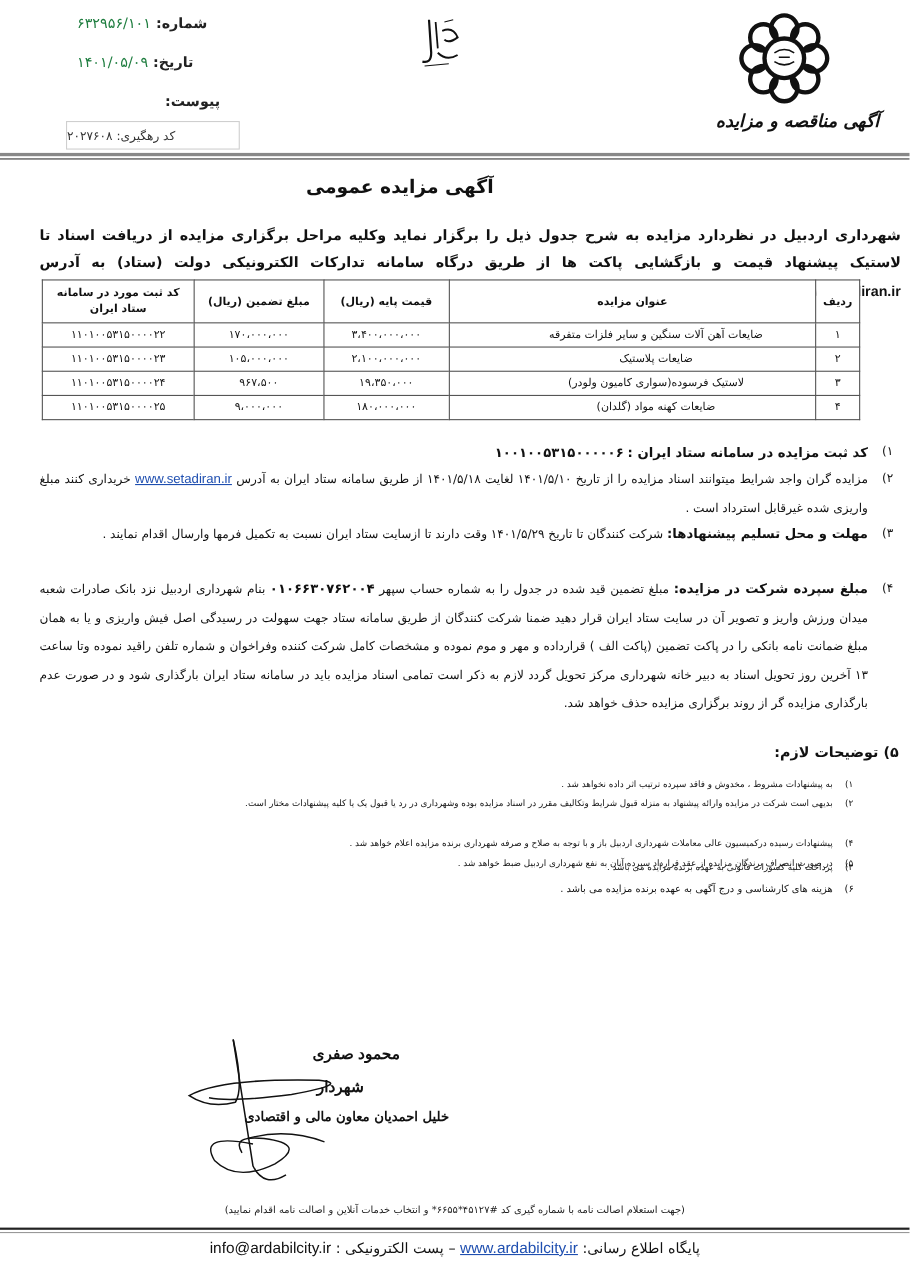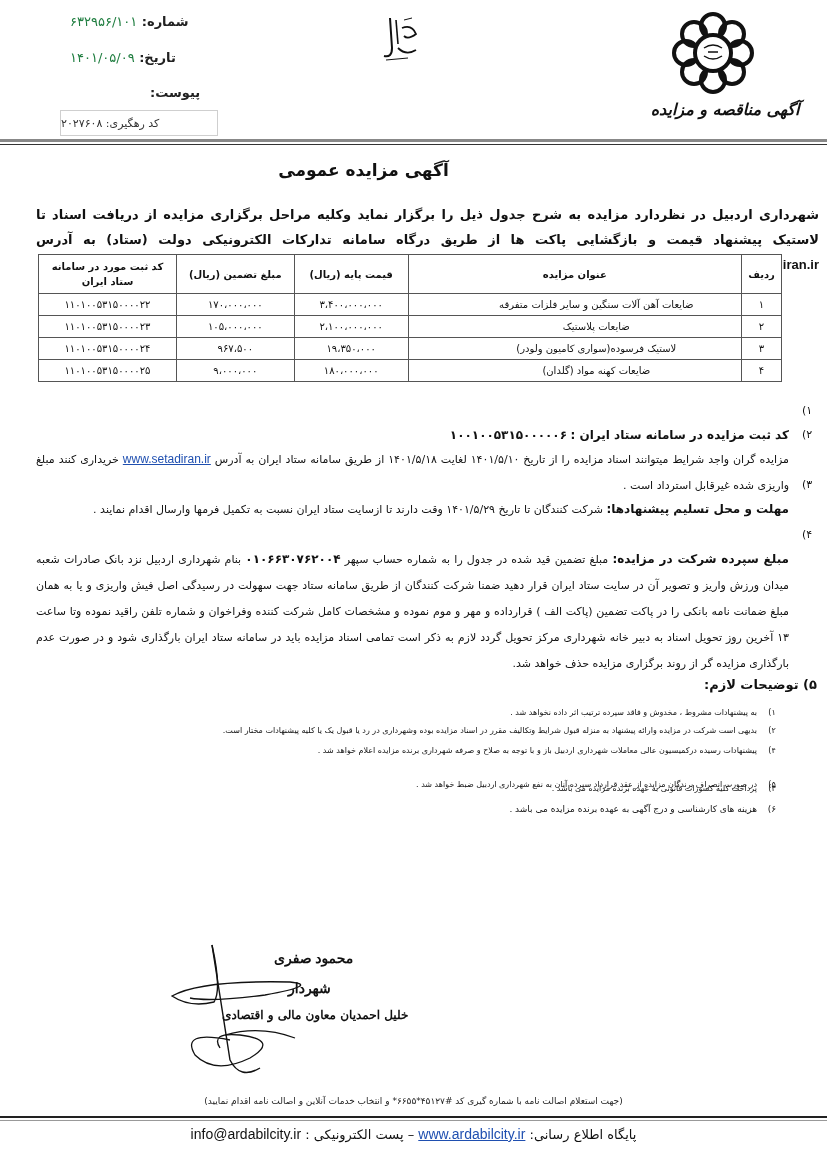--- a/index.html
+++ b/index.html
@@ -27,30 +27,30 @@
   
   table.auction { position:absolute; left:38px; top:254px; width:744px; border-collapse:collapse; font-size:10px; direction:rtl; }
   table.auction th, table.auction td { border:1px solid #555; text-align:center; padding:0 4px; }
   table.auction th { height:38px; background:#fff; font-size:10px; font-weight:bold; line-height:15px; }
   table.auction td { height:21px; }
   table.auction td.t-title { text-align:center;padding-left:47px; }
 
   
   .item { position:absolute; right:8px; left:36px; font-size:11px; line-height:26px; text-align:justify; }
   .item .num { position:absolute; right:0; top:0; width:24px; text-align:center; }
-  .item .body { margin-right:30px;margin-top:24px; }
+  .item .body { margin-right:30px; }
   .item .bold { font-weight:bold; font-size:12px; }
   .item a { color:#1f4fb0; text-decoration:underline; font-family:"Liberation Sans", sans-serif; font-size:12px; }
 
   .notes-title { position:absolute; right:10px; top:677px; font-size:13px; font-weight:bold; }
   .note { position:absolute; right:40px; left:120px; font-size:8px; line-height:14px; white-space:nowrap; }
   .note .n { display:inline-block; width:30px; text-align:center; }
 
   
-  .sig-name { position:absolute; left:274px; top:950px; font-size:14px; font-weight:bold; font-family:Liberation Serif, serif; }
+  .sig-name { position:absolute; left:284px; top:950px; font-size:14px; font-weight:bold; font-family:Liberation Sans, sans-serif; }
   .sig-role { position:absolute; left:288px; top:980px; font-size:14px; font-weight:bold; font-family:"DejaVu Serif", serif; }
   .sig-deputy { position:absolute; left:222px; top:1008px; font-size:12px; font-weight:bold; font-family:"DejaVu Serif", serif; }
   .sig-scribble { position:absolute; left:170px; top:940px; width:150px; height:140px; }
 
   .verify { position:absolute; left:0; width:827px; top:1096px; text-align:center; font-size:9px; color:#222; }
   .rule-bot { position:absolute; left:0; top:1116px; width:827px; height:2px; background:#222; }
   .rule-bot2 { position:absolute; left:0; top:1120px; width:827px; height:1px; background:#999; }
   .footer { position:absolute; left:0; width:827px; top:1126px; text-align:center; font-size:13px; }
   .footer a { color:#1f4fb0; text-decoration:underline; font-family:"Liberation Sans", sans-serif; font-size:14px; }
   .footer .mail { font-family:"Liberation Sans", sans-serif; font-size:14px; }
@@ -191,21 +191,21 @@
     <span>مبلغ تضمین قید شده در جدول را به شماره حساب سپهر</span>
     <span class="bold">۰۱۰۶۶۳۰۷۶۲۰۰۴</span>
     <span>بنام شهرداری اردبیل نزد بانک صادرات شعبه میدان ورزش واریز و تصویر آن در سایت ستاد ایران قرار دهید ضمنا شرکت کنندگان از طریق سامانه ستاد جهت سهولت در رسیدگی اصل فیش واریزی و یا به همان مبلغ ضمانت نامه بانکی را در پاکت تضمین (پاکت الف ) قرارداده و مهر و موم نموده و مشخصات کامل شرکت کننده وفراخوان و شماره تلفن راقید نموده وتا ساعت ۱۳ آخرین روز تحویل اسناد به دبیر خانه شهرداری مرکز تحویل گردد لازم به ذکر است تمامی اسناد مزایده باید در سامانه ستاد ایران بارگذاری شود و در صورت عدم بارگذاری مزایده گر از روند برگزاری مزایده حذف خواهد شد.</span>
   </div>
 </div>
 
 <div class="notes-title">۵) توضیحات لازم:</div>
 <div class="note" style="top:706px;"><span class="n">۱)</span><span>به پیشنهادات مشروط ، مخدوش و فاقد سپرده ترتیب اثر داده نخواهد شد .</span></div>
 <div class="note" style="top:724px;"><span class="n">۲)</span><span>بدیهی است شرکت در مزایده وارائه پیشنهاد به منزله قبول شرایط وتکالیف مقرر در اسناد مزایده بوده وشهرداری در رد یا قبول یک یا کلیه پیشنهادات مختار است.</span></div>
 <div class="note" style="top:742px;margin-top:40px;"><span class="n">۳)</span><span>پرداخت کلیه کسورات قانونی به عهده برنده مزایده می باشد .</span></div>
-<div class="note" style="top:744px;"><span class="n">۴)</span><span>پیشنهادات رسیده درکمیسیون عالی معاملات شهرداری اردبیل باز و با توجه به صلاح و صرفه شهرداری برنده مزایده اعلام خواهد شد .</span></div>
+<div class="note" style="top:760px;"><span class="n">۴)</span><span>پیشنهادات رسیده درکمیسیون عالی معاملات شهرداری اردبیل باز و با توجه به صلاح و صرفه شهرداری برنده مزایده اعلام خواهد شد .</span></div>
 <div class="note" style="top:778px;"><span class="n">۵)</span><span>در صورت انصراف برندگان مزایده از عقد قرارداد سپرده آنان به نفع شهرداری اردبیل ضبط خواهد شد .</span></div>
 <div class="note" style="top:802px; font-size:9px;"><span class="n">۶)</span><span>هزینه های کارشناسی و درج آگهی به عهده برنده مزایده می باشد .</span></div>
 
 <svg class="sig-scribble" viewBox="0 0 150 140">
   <path d="M42 5 Q52 50 44 62 Q20 68 2 56 Q30 40 120 42 Q150 45 95 55 Q40 62 20 58" stroke="#111" stroke-width="1.4" fill="none"></path>
   <path d="M42 5 L60 120 Q70 140 90 128" stroke="#111" stroke-width="1.4" fill="none"></path>
   <path d="M60 100 Q10 90 25 115 Q45 135 80 118 Q110 100 70 95 Q40 92 50 108" stroke="#111" stroke-width="1.3" fill="none"></path>
   <path d="M55 95 Q90 85 125 98" stroke="#111" stroke-width="1.2" fill="none"></path>
 </svg>
 <div class="sig-name">محمود صفری</div>

